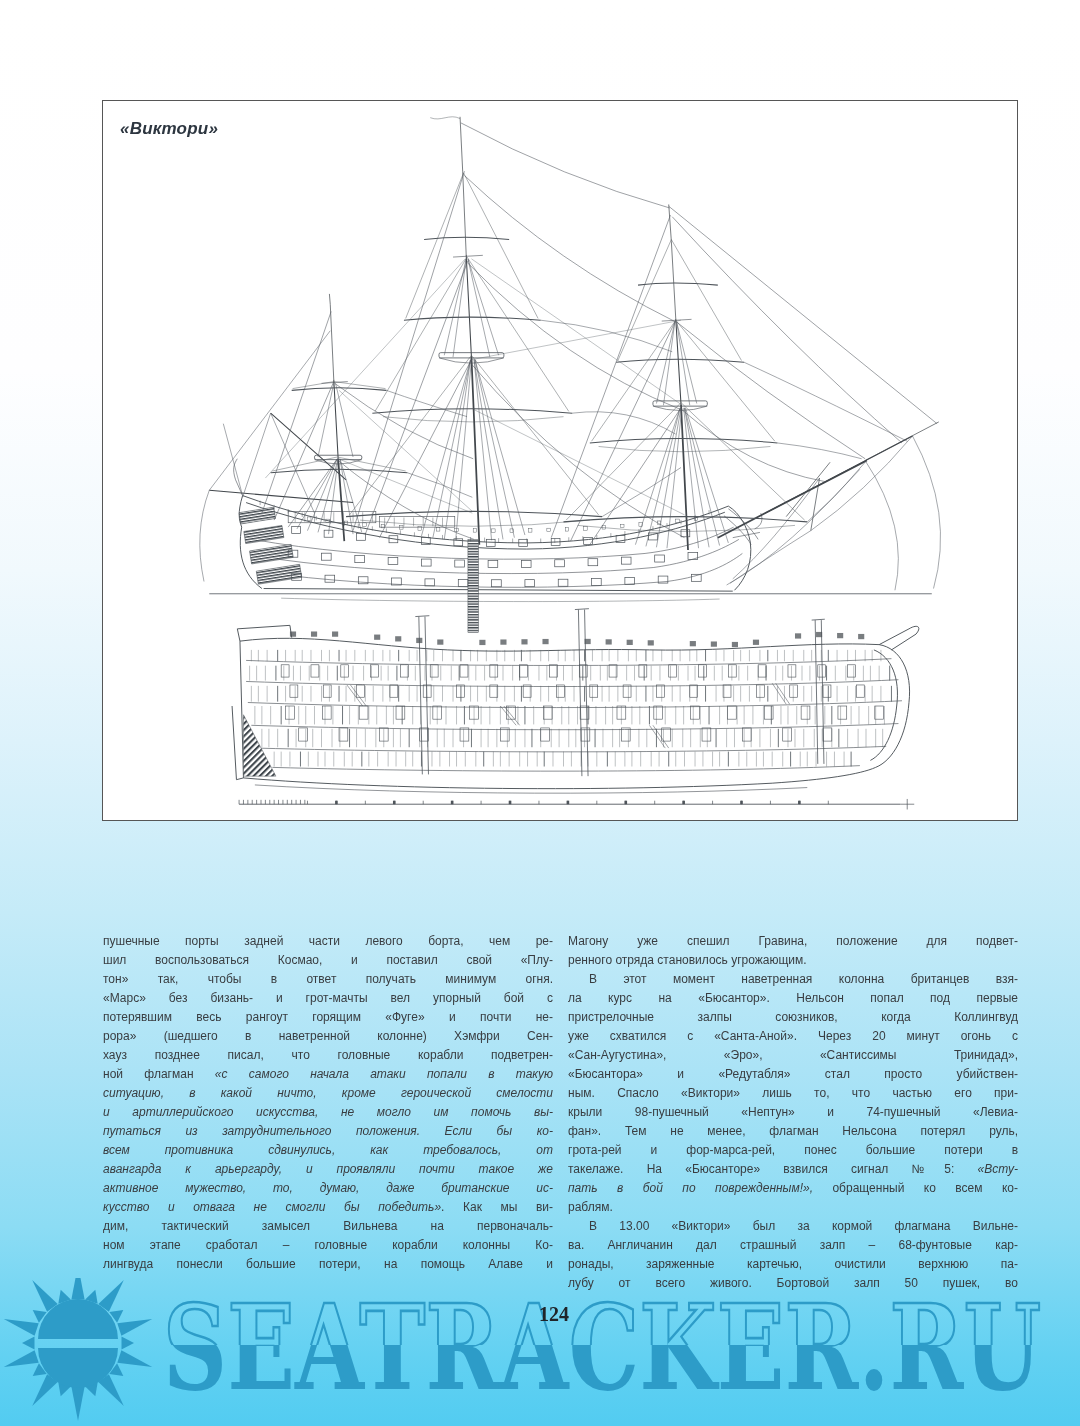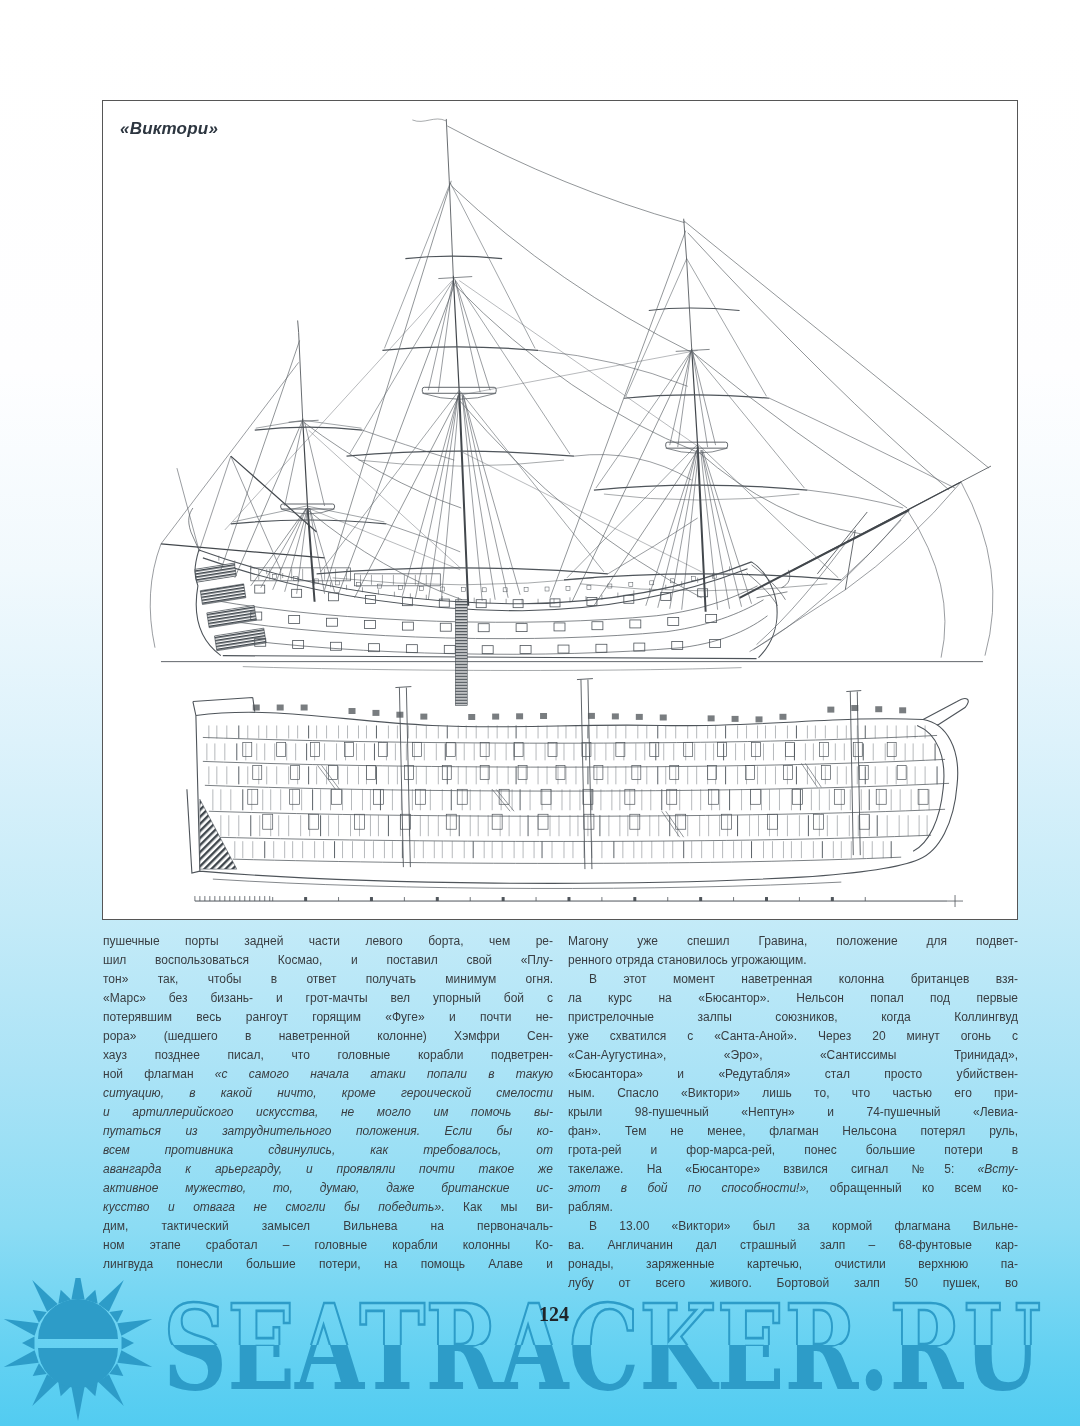--- a/index.html
+++ b/index.html
@@ -1,20 +1,20 @@
 <!DOCTYPE html>
 <html><head>
 <meta charset="utf-8">
 <style>
   html,body{margin:0;padding:0;}
   .page{position:relative;width:1080px;height:1426px;overflow:hidden;
     background:linear-gradient(180deg,#ffffff 0%,#fefeff 26%,#f1f9fd 40%,#ddf2fb 52%,
       #c5ebf8 64%,#abe3f6 75%,#8cdcf4 86%,#63d1f2 95%,#52ccf1 100%);
     font-family:"Liberation Sans",sans-serif;}
-  .figure-box{position:absolute;left:102px;top:100px;width:916px;height:820px;
+  .figure-box{position:absolute;left:102px;top:100px;width:916px;height:721px;
     background:#ffffff;border:1.5px solid #565656;box-sizing:border-box;z-index:2;}
   .figure-caption{position:absolute;left:17px;top:18px;font-size:17px;font-weight:bold;
     font-style:italic;color:#2d3640;letter-spacing:.2px;}
   .ship-svg{position:absolute;left:0;top:0;width:100%;height:100%;}
   .cols{position:absolute;top:932px;left:0;width:1080px;z-index:3;}
   .col{position:absolute;top:0;width:450px;font-size:12px;line-height:19px;color:#393d41;}
   .col-left{left:103px;}
   .col-right{left:568px;}
   .ln{text-align:justify;text-align-last:justify;height:19px;overflow:hidden;}
   .ln.nj{text-align-last:auto;}
@@ -900,21 +900,21 @@
         <div class="ln"><span>ла курс на «Бюсантор». Нельсон попал под первые</span></div>
         <div class="ln"><span>пристрелочные залпы союзников, когда Коллингвуд</span></div>
         <div class="ln"><span>уже схватился с «Санта-Аной». Через 20 минут огонь с</span></div>
         <div class="ln"><span>«Сан-Аугустина», «Эро», «Сантиссимы Тринидад»,</span></div>
         <div class="ln"><span>«Бюсантора» и «Редутабля» стал просто убийствен-</span></div>
         <div class="ln"><span>ным. Спасло «Виктори» лишь то, что частью его при-</span></div>
         <div class="ln"><span>крыли 98-пушечный «Нептун» и 74-пушечный «Левиа-</span></div>
         <div class="ln"><span>фан». Тем не менее, флагман Нельсона потерял руль,</span></div>
         <div class="ln"><span>грота-рей и фор-марса-рей, понес большие потери в</span></div>
         <div class="ln"><span>такелаже. На «Бюсанторе» взвился сигнал №5: </span><span class="it">«Всту-</span></div>
-        <div class="ln"><span class="it">этот в бой по способности!»,</span><span> обращенный ко всем ко-</span></div>
+        <div class="ln"><span class="it">пать в бой по поврежденным!»,</span><span> обращенный ко всем ко-</span></div>
         <div class="ln nj"><span>раблям.</span></div>
         <div class="ln ind"><span>В 13.00 «Виктори» был за кормой флагмана Вильне-</span></div>
         <div class="ln"><span>ва. Англичанин дал страшный залп – 68-фунтовые кар-</span></div>
         <div class="ln"><span>ронады, заряженные картечью, очистили верхнюю па-</span></div>
         <div class="ln"><span>лубу от всего живого. Бортовой залп 50 пушек, во</span></div>
       </div>
   </div>
 
   <div class="page-number">124</div>
 </div>

